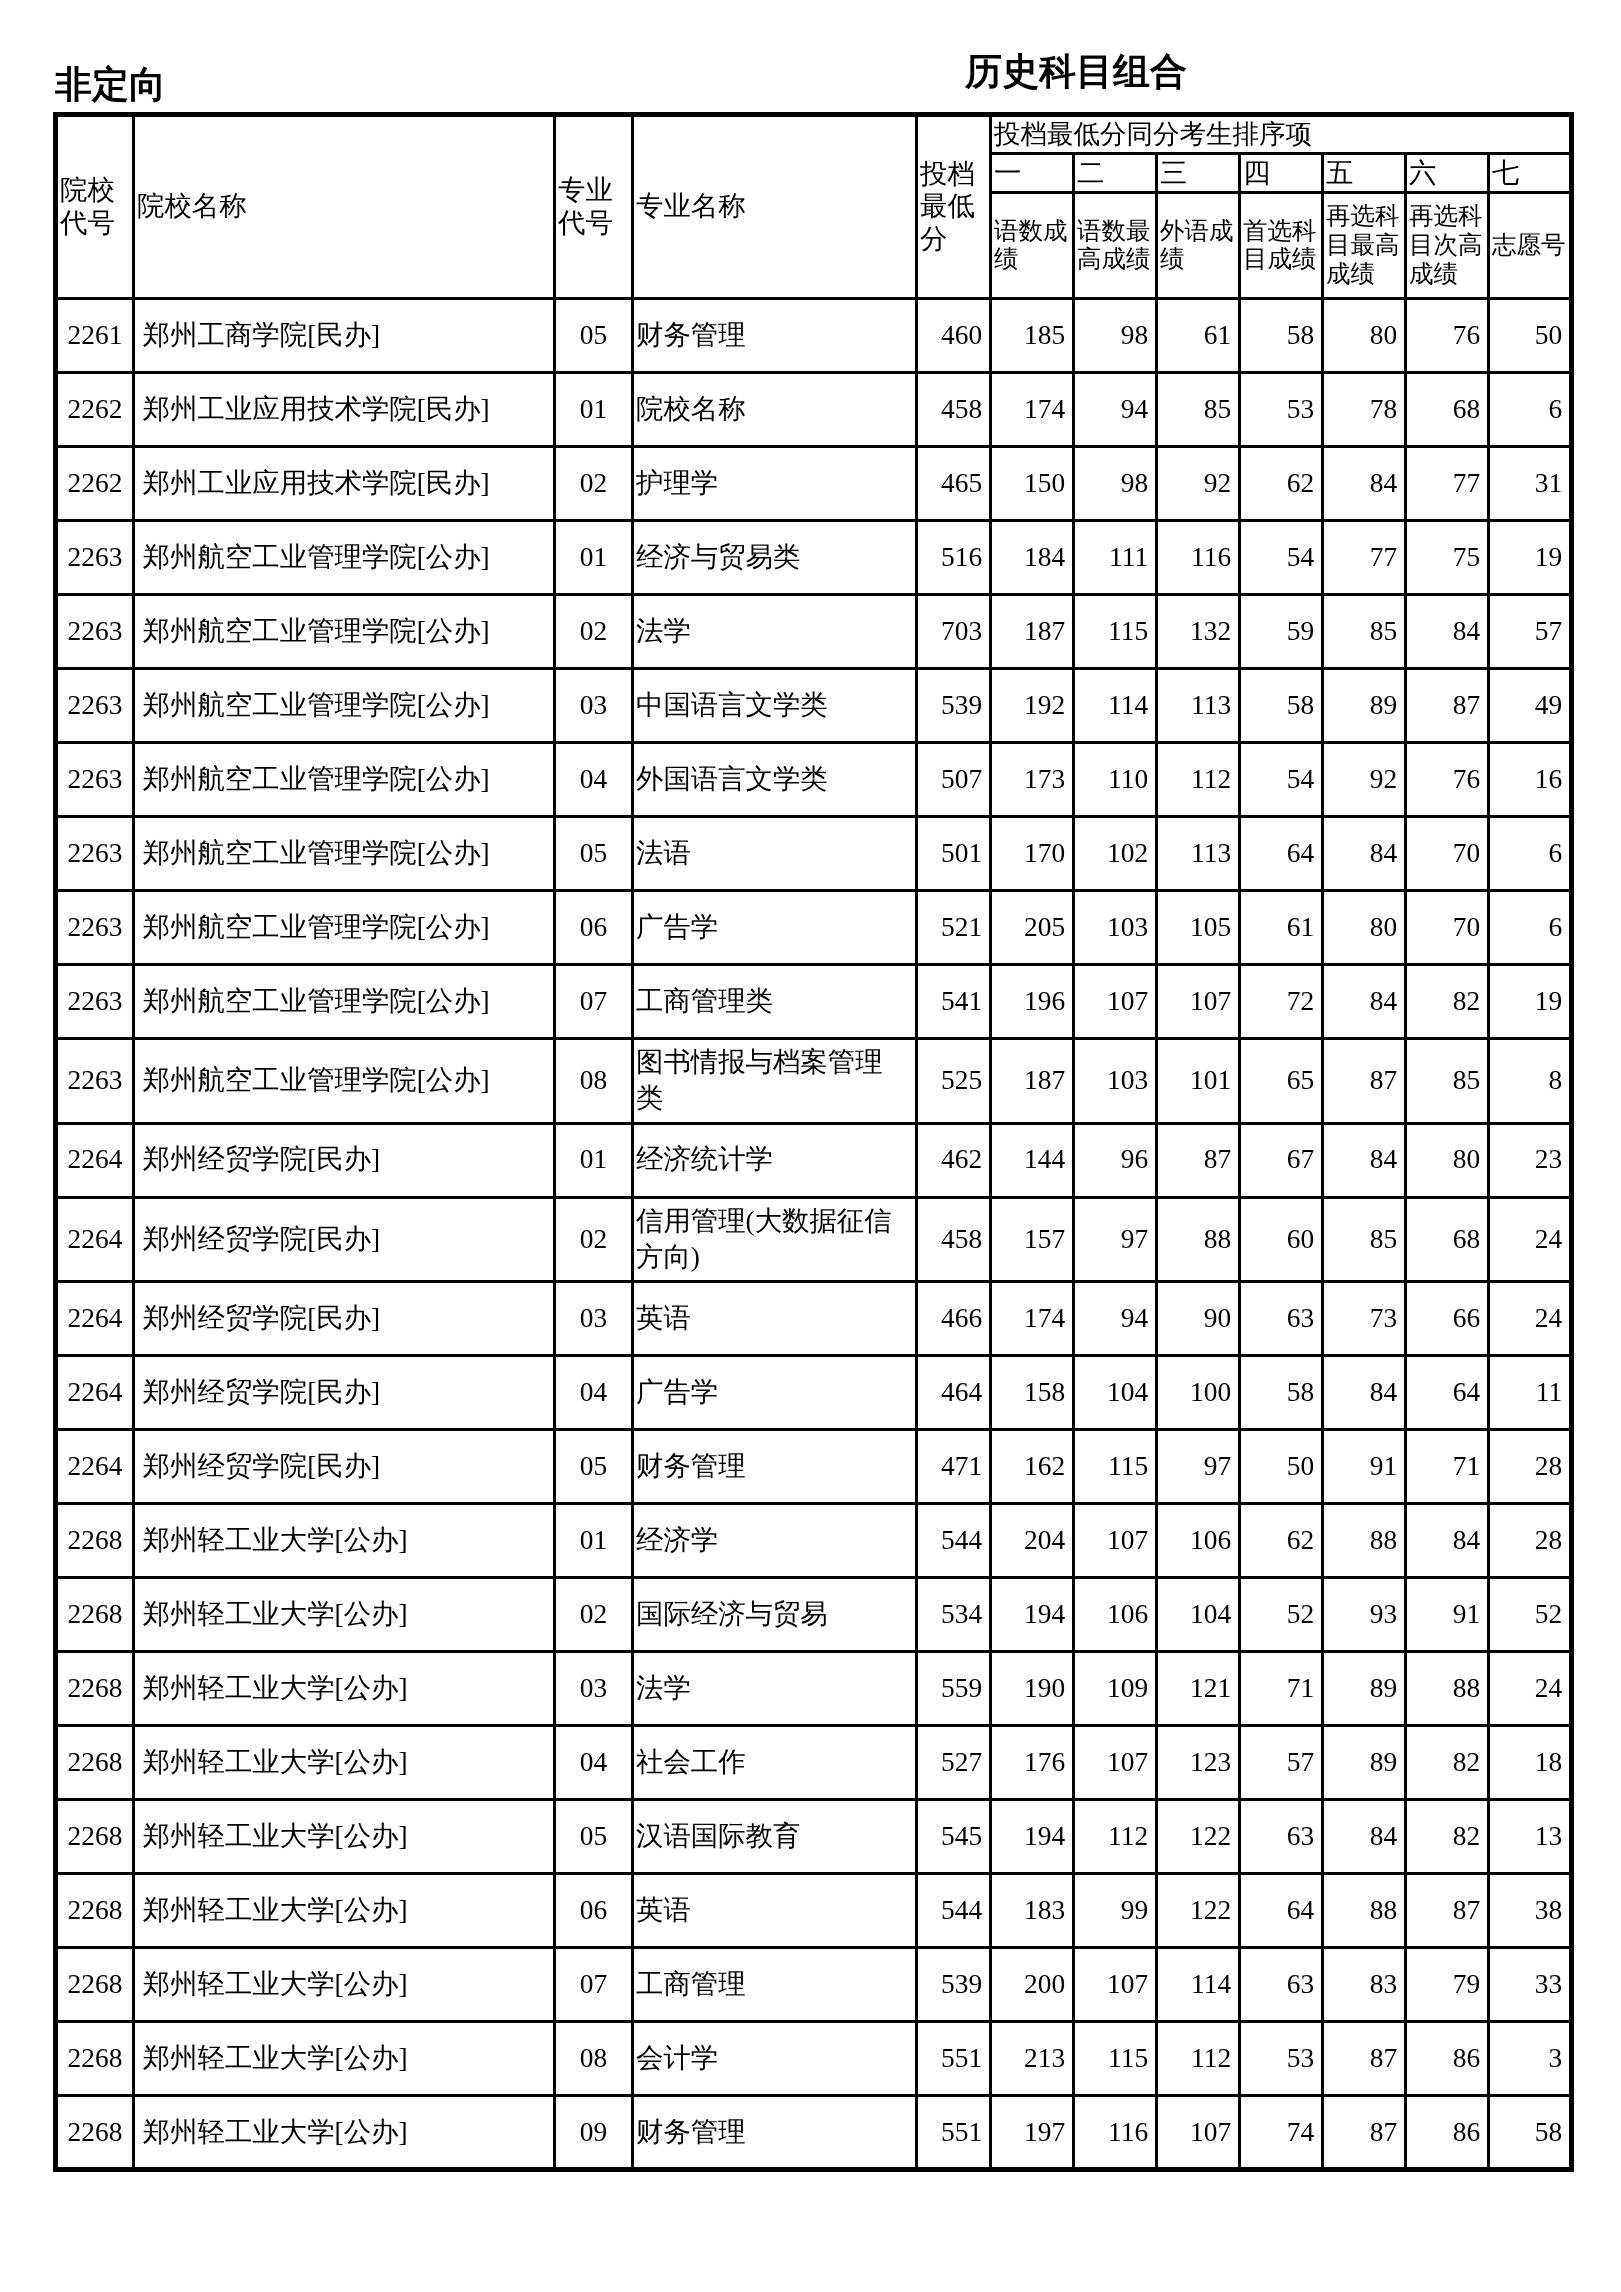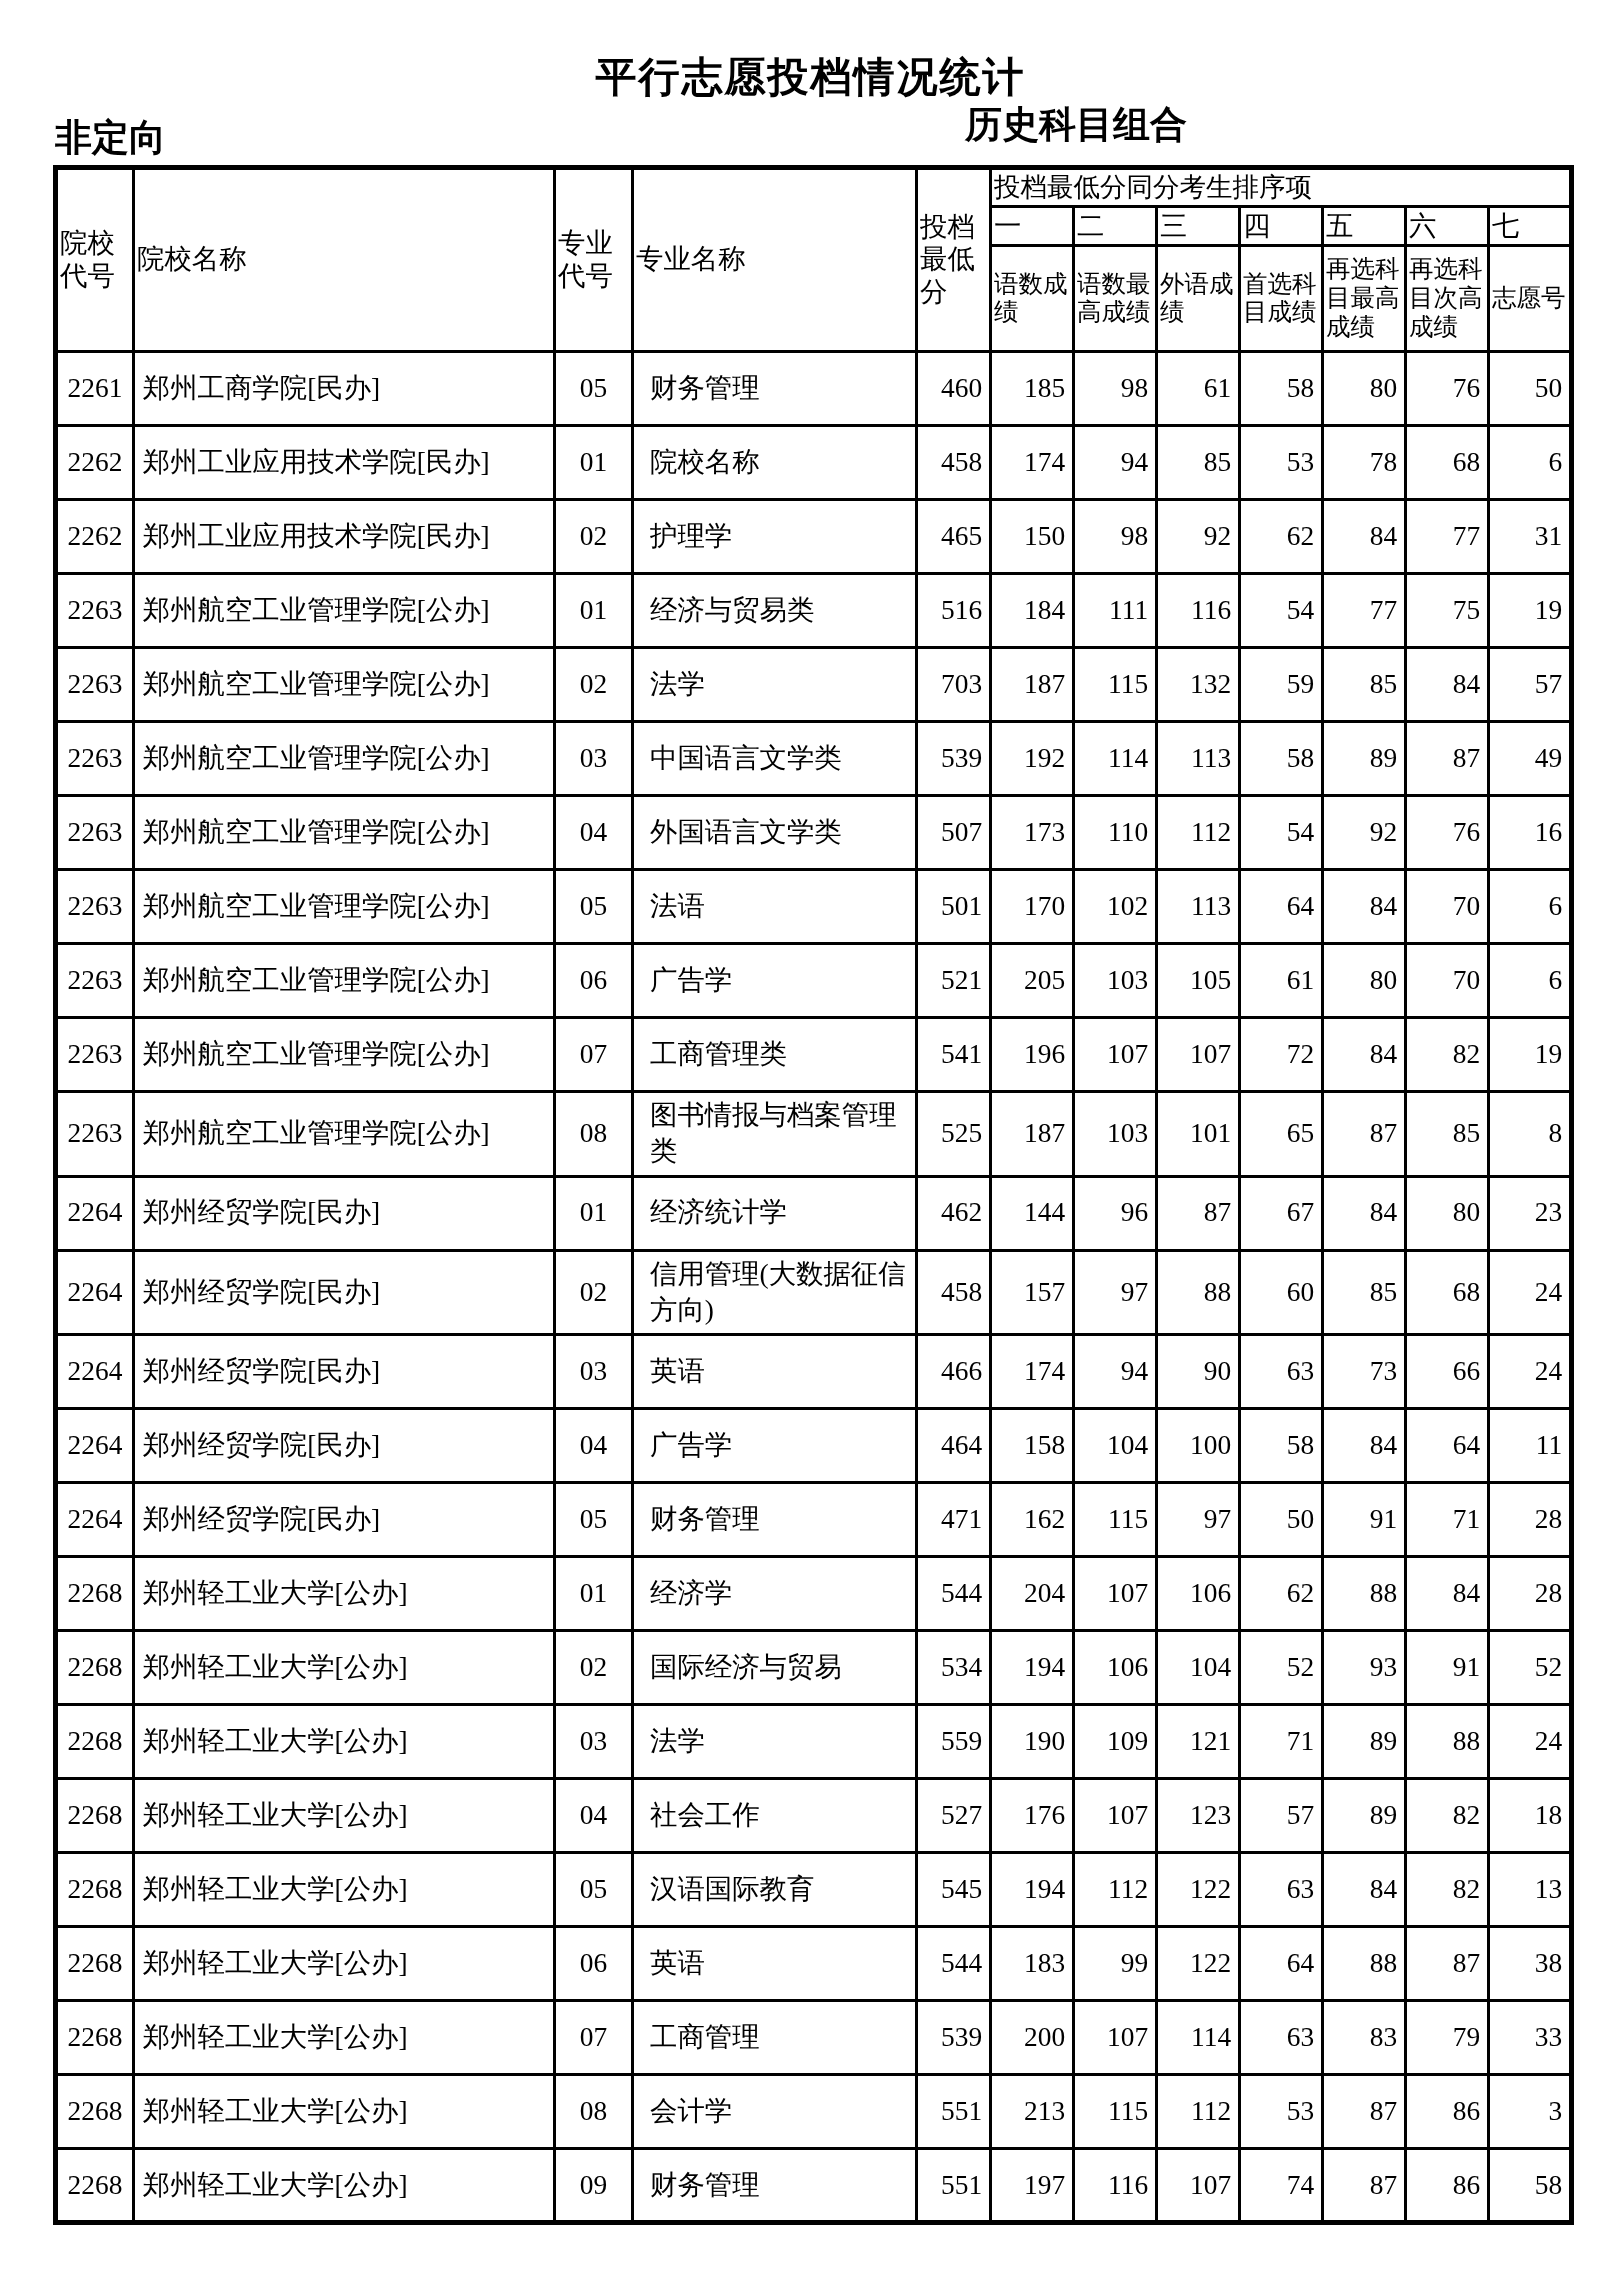--- a/index.html
+++ b/index.html
@@ -57,38 +57,37 @@
   tr.rank-label-row th { font-size: 24.5px; padding: 7.8px 2px; }
 
   tbody td {
     height: 74px;
     vertical-align: middle;
     line-height: 1.28;
     padding: 5.9px 3.9px;
   }
   td.c-code  { text-align: center; padding: 5px 2px; }
   td.c-name  { text-align: left;  padding-left: 7.8px; padding-right: 3.9px; }
-  td.c-major { text-align: left;  padding-left: 16px; padding-right: 5.9px; margin-top: 24px; }
+  td.c-major { text-align: left;  padding-left: 2px; padding-right: 5.9px; margin-top: 24px; }
   td.c-num   { text-align: right; padding-right: 6.9px; }
 
   
   col.w-schoolcode { width: 78px; }
   col.w-schoolname { width: 421px; }
   col.w-majorcode  { width: 78px; }
   col.w-majorname  { width: 284px; }
   col.w-minscore   { width: 74px; }
   col.w-rank       { width: 83px; }
 </style>
 </head>
 <body>
 
 <div class="page">
 
   <div class="title-block">
-    <div>平行志愿投档情况统计</div>
   </div>
 
   <div class="subheader">
     <span class="left">非定向</span>
     <span class="right">历史科目组合</span>
   </div>
 
   <table class="stat">
     <colgroup>
       <col class="w-schoolcode">

